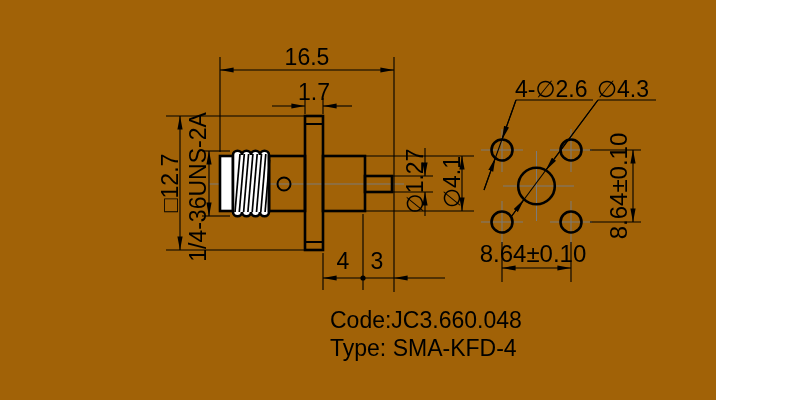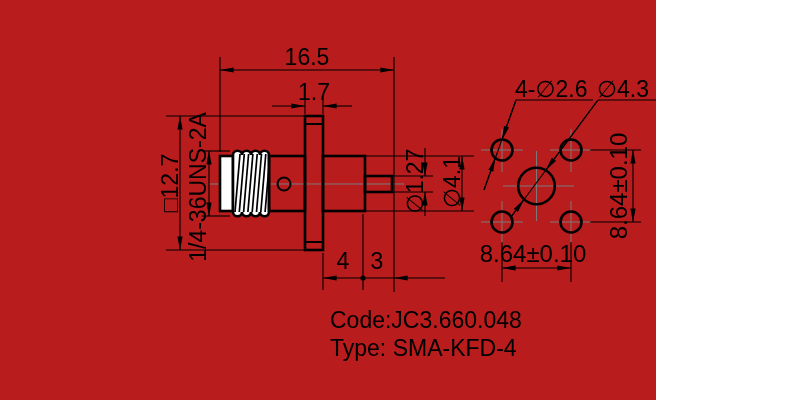--- a/index.html
+++ b/index.html
@@ -1,16 +1,16 @@
 <!DOCTYPE html>
 <html><head>
 <meta charset="utf-8">
 <style>
   html,body{margin:0;padding:0;background:#ffffff;}
-  .stage{position:relative;width:656px;height:400px;background:#b91c1c;overflow:hidden;}
+  .stage{position:relative;width:716px;height:400px;background:#a16207;overflow:hidden;}
   svg{display:block;}
   
   .outline{stroke:#000000;fill:none;stroke-width:2.6;stroke-linejoin:miter;}
   .outline-fill{stroke:#000000;fill:#ffffff;stroke-width:2.6;}
   .inner{stroke:#000000;fill:none;stroke-width:2;}
   .hatch{stroke:#000000;fill:none;stroke-width:1.7;}
   .thin{stroke:#000000;fill:none;stroke-width:1.1;}
   .cline{stroke:#7a7a7a;fill:none;stroke-width:1;}
   .dim{stroke:#000000;fill:none;stroke-width:1.1;}
   text{font-family:"Liberation Sans","DejaVu Sans",sans-serif;fill:#000000;}

